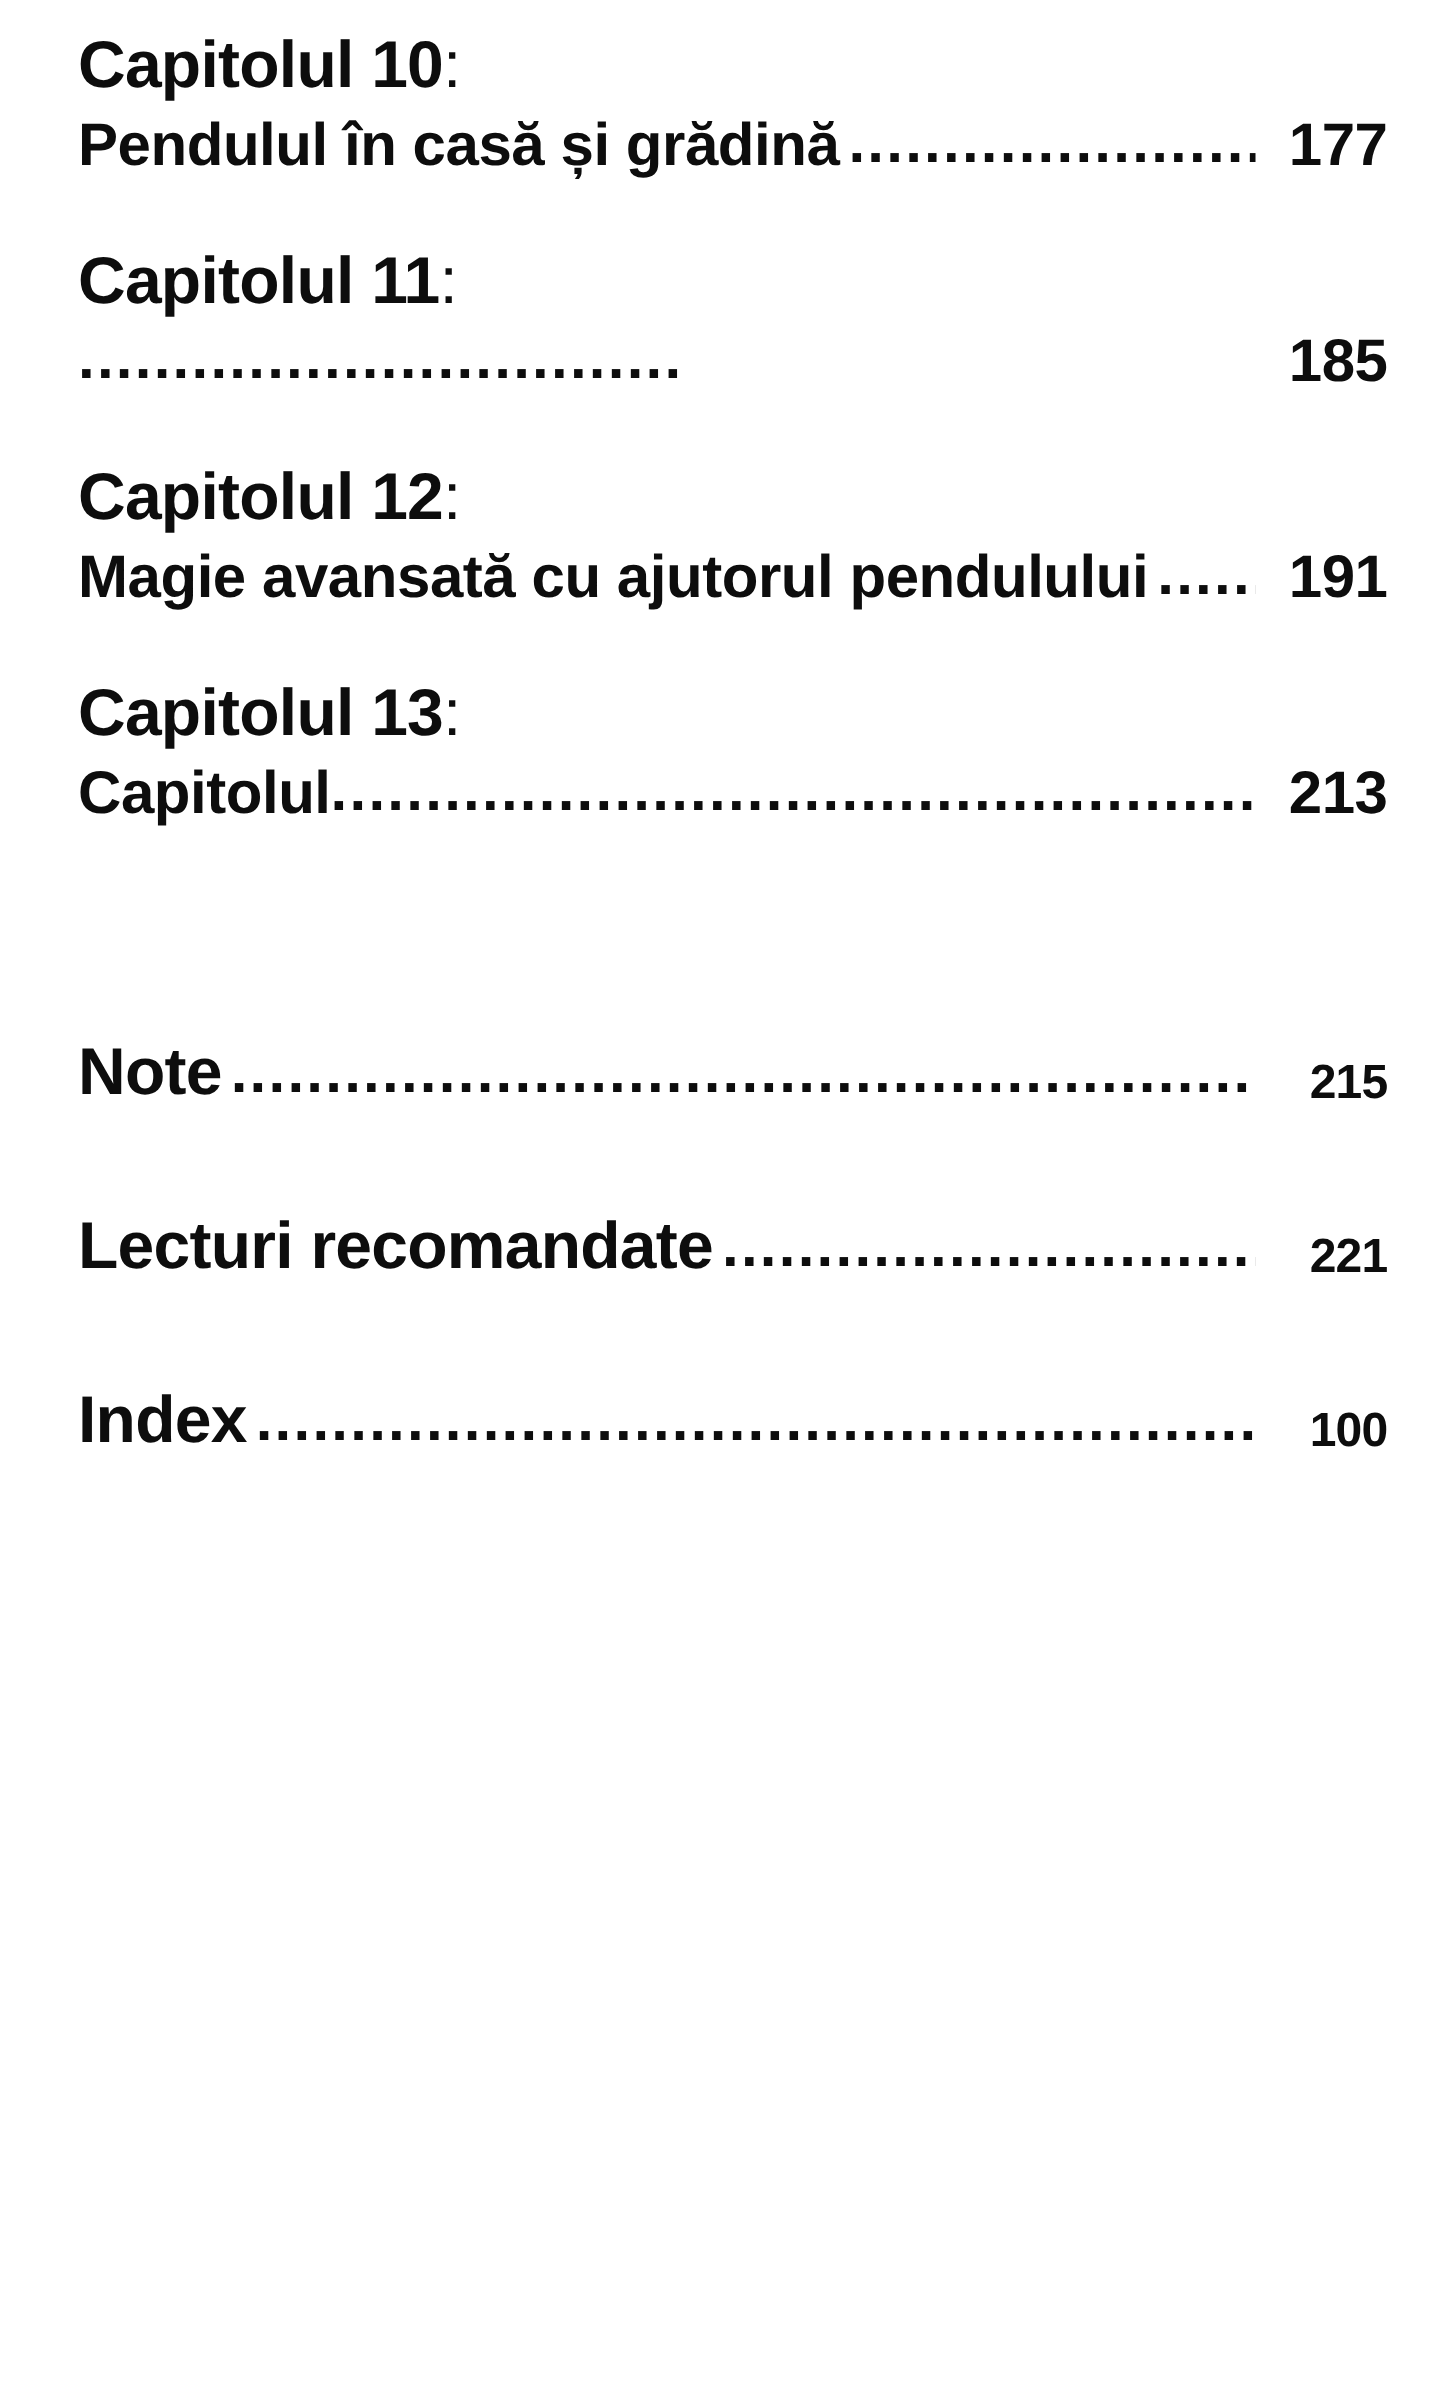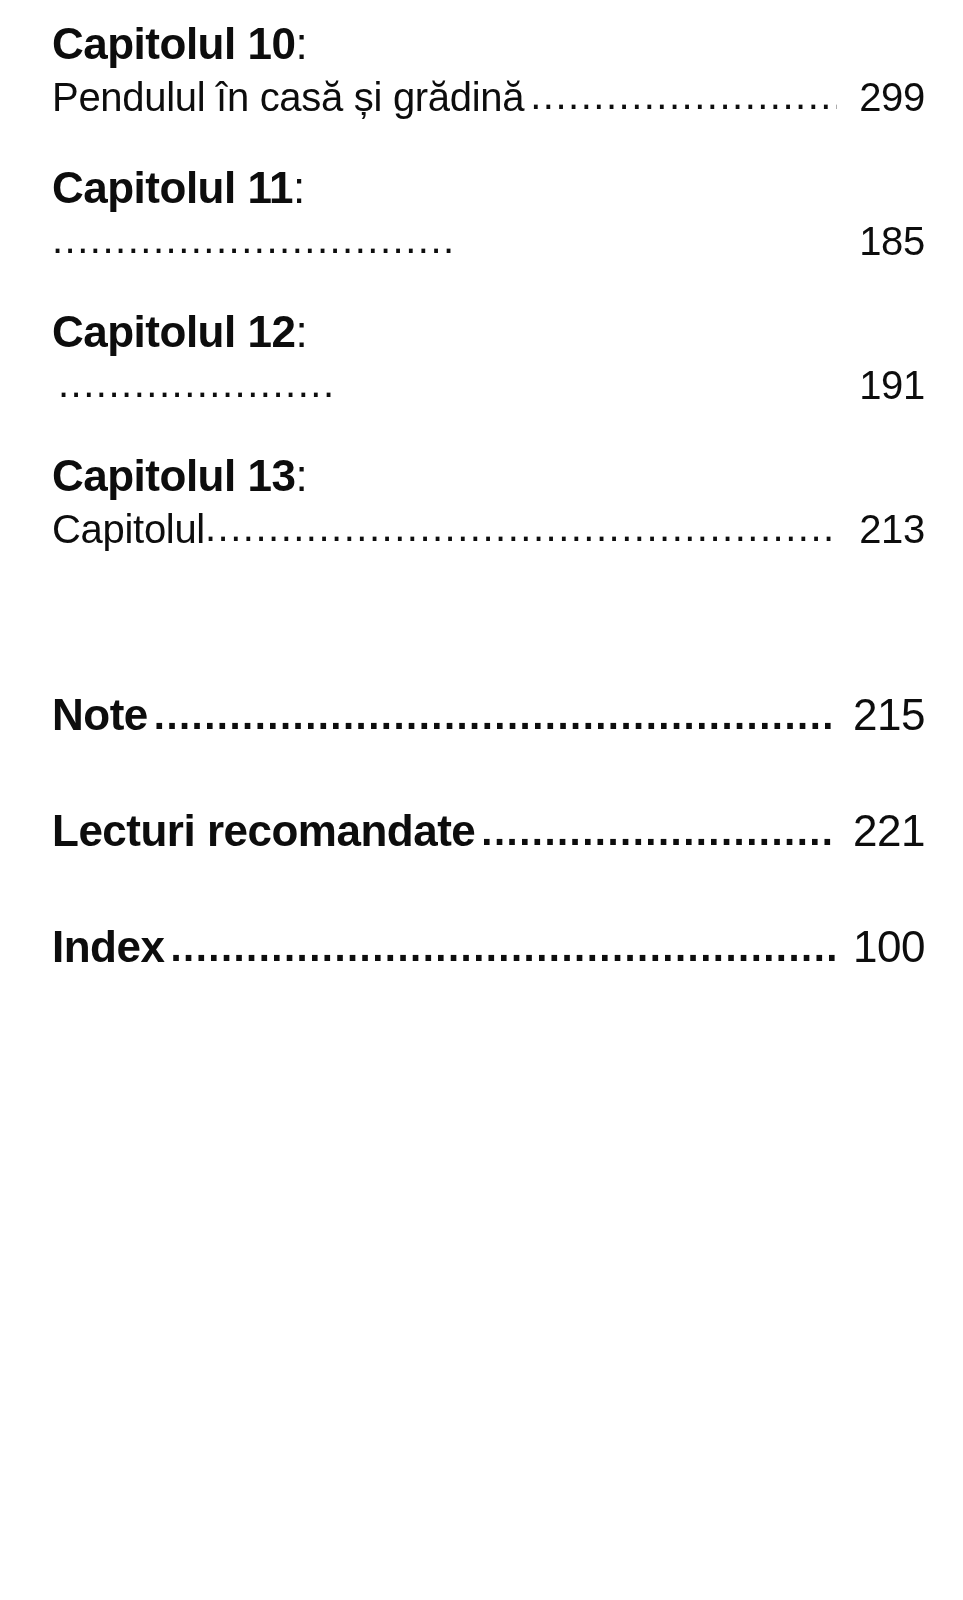--- a/index.html
+++ b/index.html
@@ -45,21 +45,21 @@
   .chapter-label .colon {
     font-weight: normal;
   }
 
   .entry-line {
     display: flex;
     align-items: flex-end;
     width: 100%;
     font-size: 40px;
     line-height: 1.25;
-    font-weight: normal;
+    font-weight: bold;
     letter-spacing: -0.3px;
   }
 
   .entry-title {
     white-space: nowrap;
     flex: 0 0 auto;
   }
 
   .leader {
     flex: 1 1 auto;
@@ -98,57 +98,58 @@
     margin-bottom: 66px;
   }
   .back-entry .entry-title {
     font-weight: bold;
   }
   .back-entry .leader {
     font-weight: bold;
     letter-spacing: 1.5px;
   }
   .back-entry .entry-page {
-    font-weight: normal;
-    font-size: 44px;
+    font-weight: bold;
+    font-size: 32px;
   }
 
   .spacer-gap {
     height: 96px;
   }
 
   .ch10 { margin-top: 18px; }
 </style>
 </head>
 <body>
 
 <div class="page">
 
   <ul class="toc-list">
 
     <li class="chapter-entry ch10">
       <div class="chapter-label"><span>Capitolul 10</span><span class="colon">:</span></div>
       <div class="entry-line">
         <span class="entry-title">Pendulul în casă și grădină</span>
         <span class="leader">........................................................</span>
-        <span class="entry-page">299</span>
+        <span class="entry-page">177</span>
       </div>
     </li>
 
     <li class="chapter-entry">
       <div class="chapter-label"><span>Capitolul 11</span><span class="colon">:</span></div>
       <div class="entry-line">
         <span class="leader tight">................................</span>
         <span class="entry-page">185</span>
       </div>
     </li>
 
     <li class="chapter-entry">
       <div class="chapter-label"><span>Capitolul 12</span><span class="colon">:</span></div>
       <div class="entry-line">
+        <span class="entry-title">Magie avansată cu ajutorul pendulului</span>
         <span class="leader">......................</span>
         <span class="entry-page">191</span>
       </div>
     </li>
 
     <li class="chapter-entry">
       <div class="chapter-label"><span>Capitolul 13</span><span class="colon">:</span></div>
       <div class="entry-line">
         <span class="entry-title">Capitolul</span>
         <span class="leader tight">..................................................................</span>

